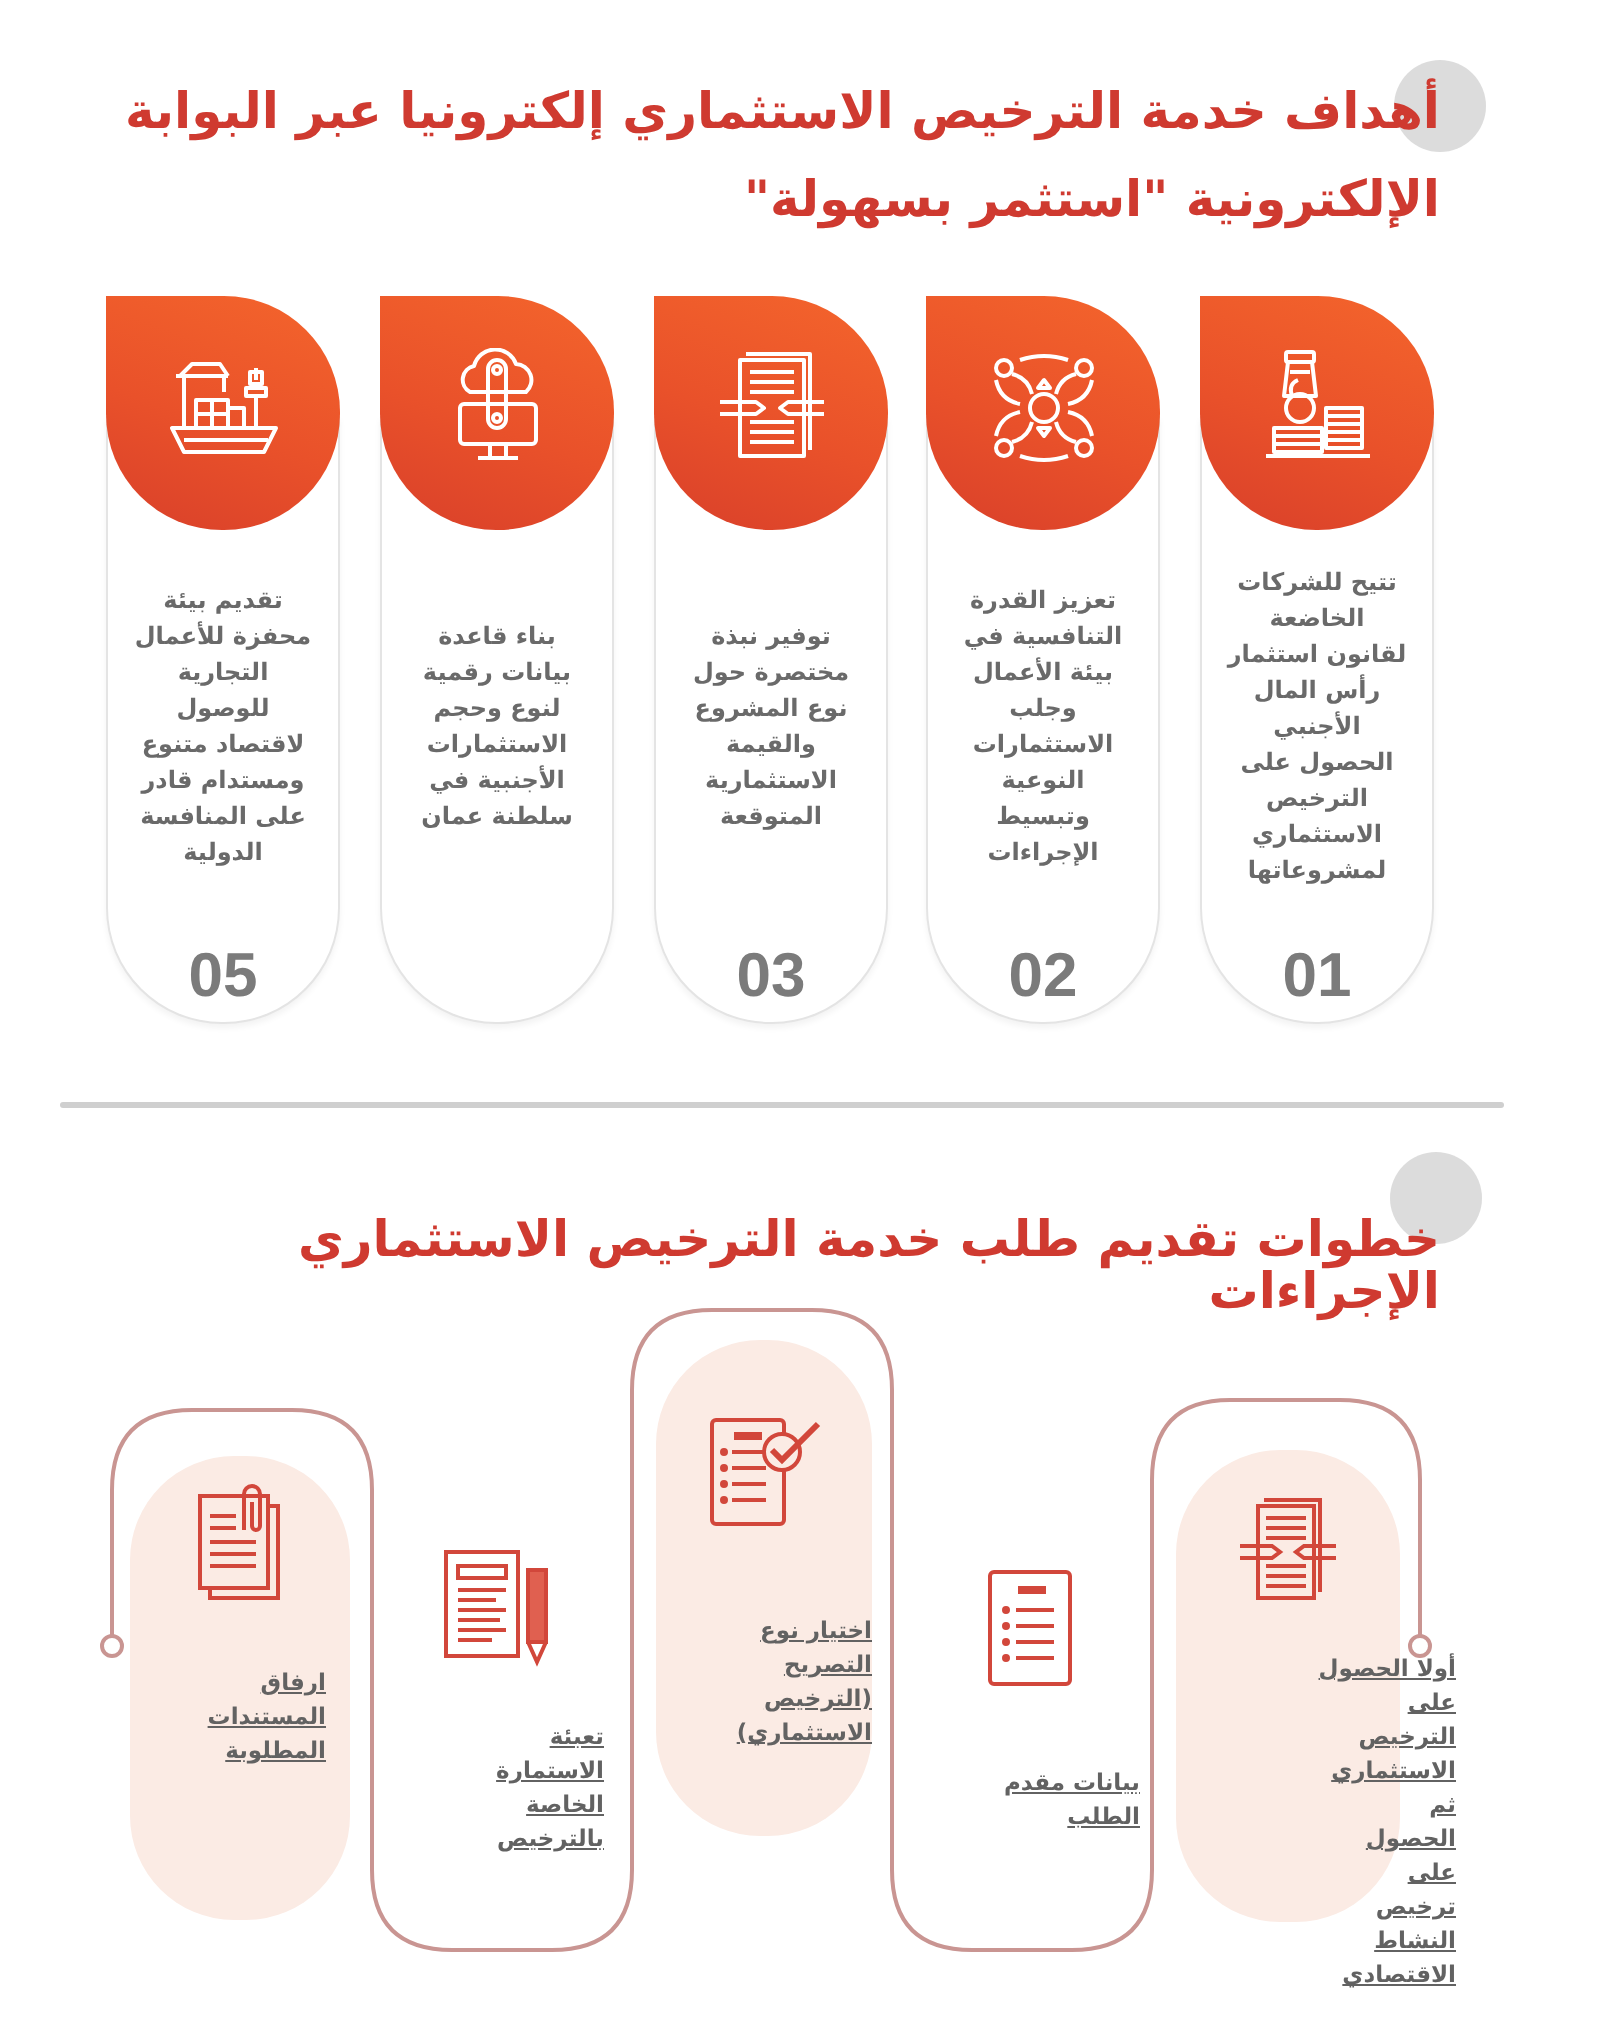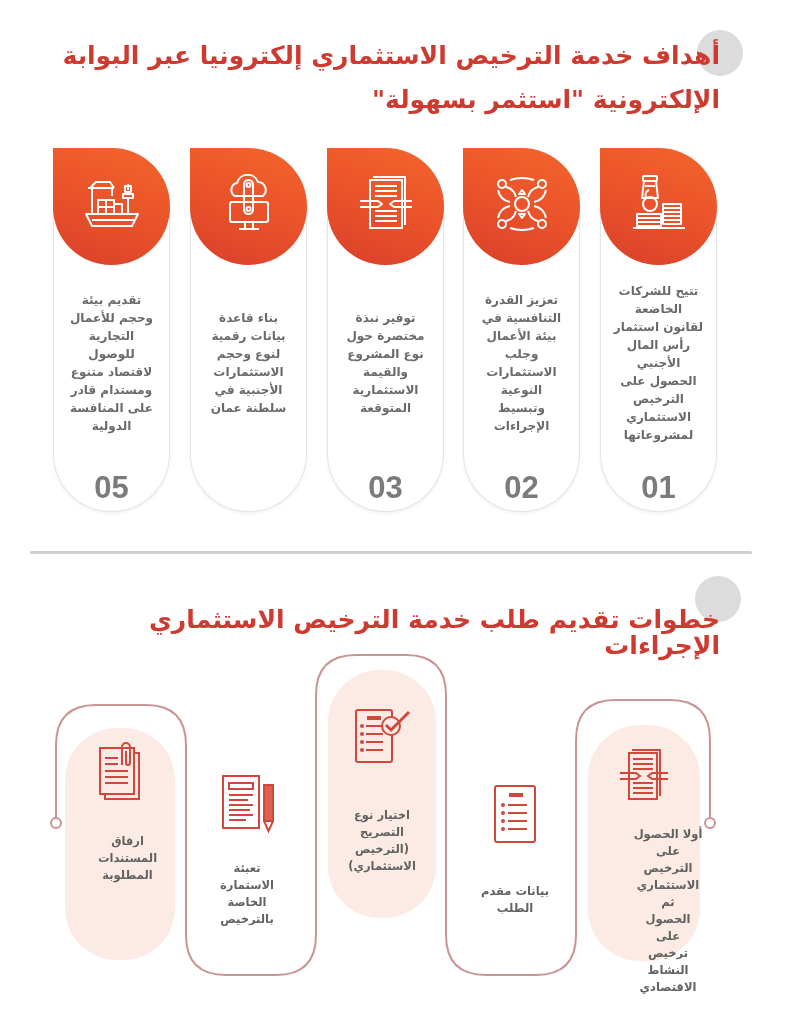--- a/index.html
+++ b/index.html
@@ -21,22 +21,22 @@
     display: flex; align-items: center; justify-content: center; text-align: center;
     white-space: pre-line; font-size: 12px; font-weight: bold; line-height: 18px; color: #6a6a6a; }
   .card-num { position: absolute; left: 0; right: 0; top: 322px; text-align: center; direction: ltr;
     font-family: "Liberation Sans", sans-serif; font-weight: bold; font-size: 31px; color: #7b7b7b; }
 
   .divider { position: absolute; left: 30px; top: 551px; width: 722px; height: 3px; background: #cfcfcf; border-radius: 2px; }
 
   .flow { position: absolute; left: 0; top: 0; width: 800px; height: 1010px; pointer-events: none; }
   .pill { position: absolute; background: #fbebe4; border-radius: 52px; }
   .step-icon { position: absolute; }
-  .step-text { position: absolute; text-align: center; white-space: pre-line; font-size: 11.5px; font-weight: bold;
-    line-height: 17px; color: #626262; }
+  .step-text { position: absolute; text-align: right; white-space: pre-line; font-size: 11.5px; font-weight: bold;
+    line-height: 17px; color: #626262; text-decoration: underline; }
 </style>
 </head>
 <body>
 
 <div>
   <div class="title-dot" style="left:697px; top:30px;"></div>
   <div class="title" style="top:34px;text-align:center;">أهداف خدمة الترخيص الاستثماري إلكترونيا عبر البوابة</div>
   <div class="title" style="top:78px;">الإلكترونية "استثمر بسهولة"</div>
 
   <div class="card" style="left:600px;">
@@ -154,21 +154,21 @@
           <line x1="14" y1="33" x2="30" y2="33"></line>
           <line x1="22" y1="26" x2="22" y2="40"></line>
         <rect x="30" y="30" width="8" height="10"></rect>
         <path d="M44 40 v-16 h-5 v-4 h10 v4 h-5 M44 16 v-6"></path>
         <rect x="41" y="12" width="6" height="6"></rect>
         <path d="M2 40 h52 l-6 12 h-40 z"></path>
         <line x1="8" y1="46" x2="50" y2="46"></line>
       </svg>
     </div>
     <div class="card-text">تقديم بيئة
-وحجم للأعمال
+محفزة للأعمال
 التجارية
 للوصول
 لاقتصاد متنوع
 ومستدام قادر
 على المنافسة
 الدولية</div>
     <div class="card-num">05</div>
   </div>
 </div>
 
@@ -195,21 +195,21 @@
       <path d="M14 2 h28 v46"></path>
       <line x1="15" y1="11" x2="35" y2="11"></line>
         <line x1="15" y1="16" x2="35" y2="16"></line>
         <line x1="15" y1="21" x2="35" y2="21"></line>
       <line x1="15" y1="35" x2="35" y2="35"></line>
         <line x1="15" y1="40" x2="35" y2="40"></line>
         <line x1="15" y1="45" x2="35" y2="45"></line>
       <path d="M2 25 h16 l4 3 l-4 3 h-16"></path>
         <path d="M50 25 h-16 l-4 3 l4 3 h16"></path>
     </svg>
-    <div class="step-text" style="left:592px; width:112px; top:826px;padding-left:40px;">أولا الحصول
+    <div class="step-text" style="left:616px; width:112px; top:826px;padding-left:40px;">أولا الحصول
 على الترخيص
 الاستثماري ثم
 الحصول على
 ترخيص النشاط
 الاقتصادي</div>
   </div>
 
   <div>
     <svg class="step-icon" style="left:492px; top:783px; width:46px; height:62px;" viewBox="0 0 46 62" fill="none" stroke="#d2473b" stroke-width="2">
       <rect x="3" y="3" width="40" height="56" rx="2"></rect>

